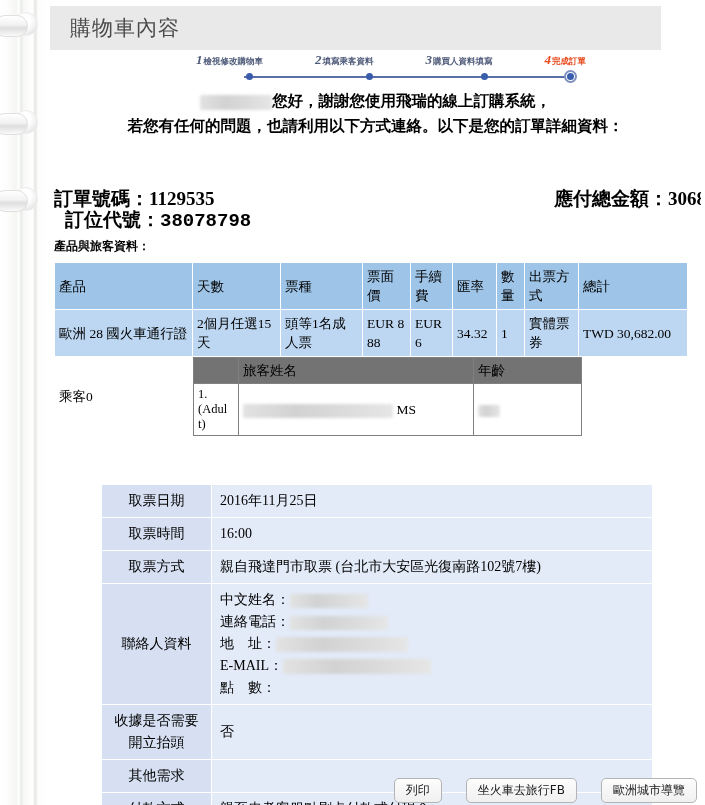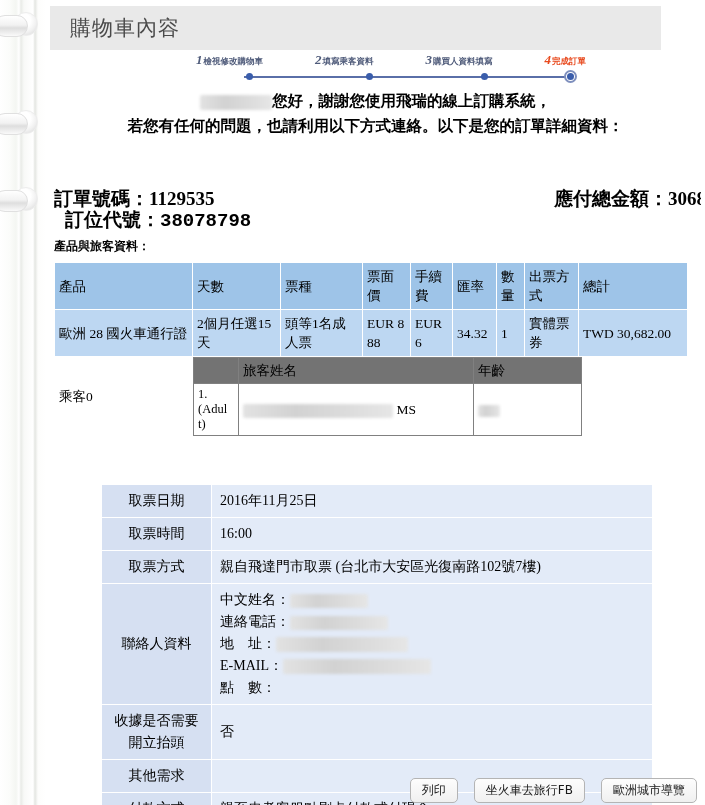--- a/index.html
+++ b/index.html
@@ -282,21 +282,21 @@
   .c-key { display: inline-block; }
 
   
   #button-bar {
     position: absolute;
     left: 0; top: 778px;
     width: 659px;
     display: flex;
     justify-content: flex-end;
     align-items: center;
-    gap: 16px;
+    gap: 24px;
     padding-right: 8px;
   }
   .btn {
     font-family: "DejaVu Sans", sans-serif;
     font-size: 12px;
     color: #1a1a1a;
     background: linear-gradient(to bottom, #fdfdfd, #f0f0f0);
     border: 1px solid #b4b4b4;
     border-radius: 5px;
     padding: 3px 11px 4px;

